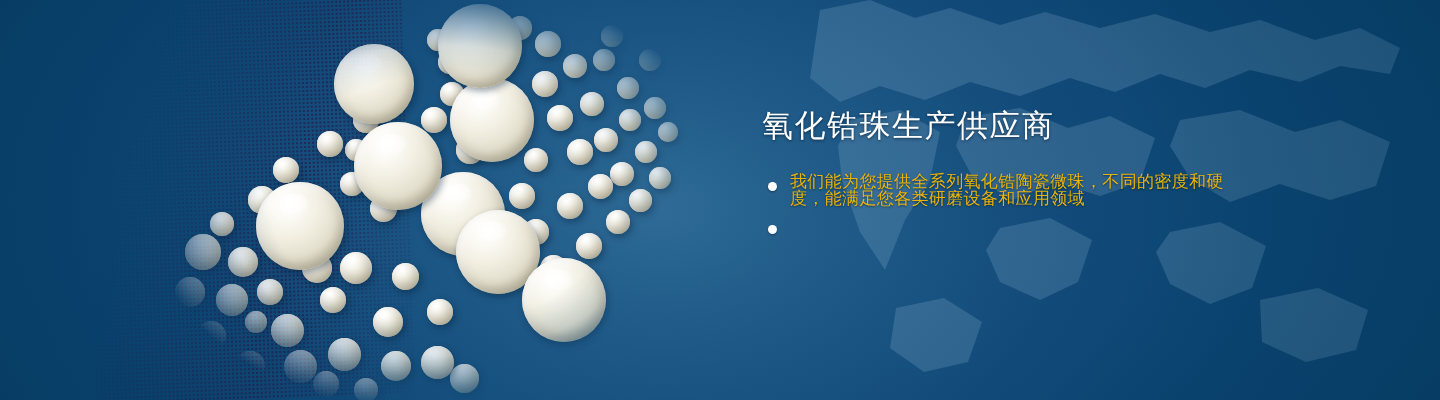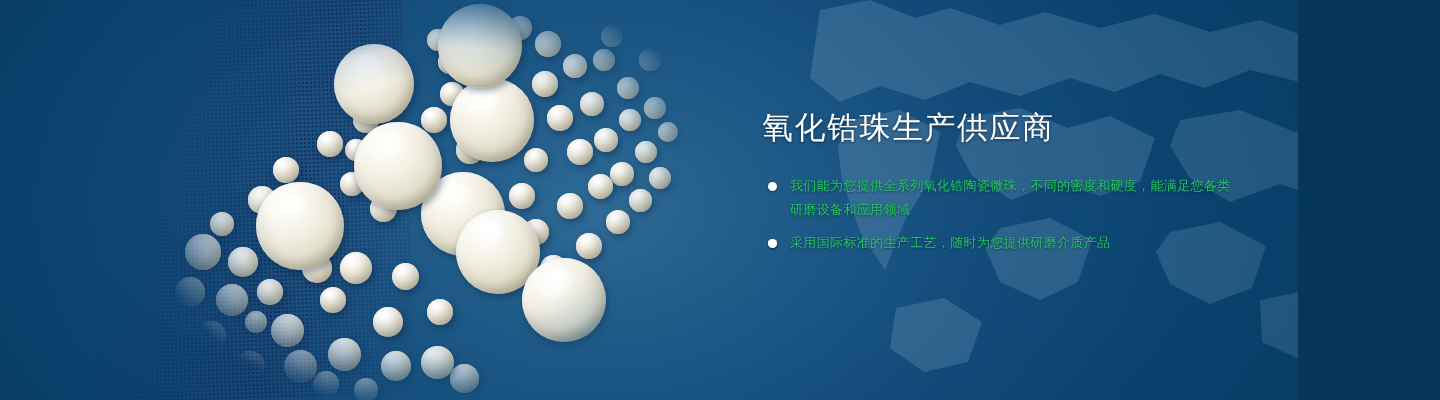--- a/index.html
+++ b/index.html
@@ -1,18 +1,18 @@
 <!DOCTYPE html>
 <html><head>
 <meta charset="utf-8">
 <style>
   html,body{margin:0;padding:0;background:#06365c;}
   .banner{
-    position:relative;width:1298px;height:400px;overflow:hidden;
-    font-family:Liberation Serif, serif;
+    position:relative;width:1440px;height:400px;overflow:hidden;
+    font-family:Liberation Mono, monospace;
     background:#0a4572;
   }
 
   
   .bg-base{
     position:absolute;inset:0;
     background:
       radial-gradient(ellipse 760px 520px at 46% 52%, #2f6b96 0%, #1d5886 28%, #114a78 55%, #0a4572 78%, #084470 100%),
       linear-gradient(160deg,#0b4876 0%, #0a4572 45%, #073f6b 100%);
   }
@@ -65,21 +65,21 @@
   .content{position:absolute;left:762px;top:108px;width:470px;}
   .title{
     color:#ffffff;font-size:31px;line-height:40px;font-weight:400;
     letter-spacing:1.5px;margin:0 0 26px 0;
     text-shadow:0 1px 3px rgba(2,22,42,.65);
     white-space:nowrap;
   }
   .bullets{list-style:none;margin:0;padding:0;}
   .bullet{
     position:relative;padding-left:28px;margin-bottom:9px;
-    color:#22c55e;font-size:13px;line-height:24px;letter-spacing:.35px;
+    color:#eab308;font-size:17px;line-height:17px;letter-spacing:.35px;
     text-shadow:0 1px 2px rgba(2,22,42,.6);
   }
   .bullet .dot{
     position:absolute;left:6px;top:8px;width:9px;height:9px;border-radius:50%;
     background:#ffffff;box-shadow:0 1px 2px rgba(2,22,42,.5);
   }
 </style>
 </head>
 <body>
 
@@ -182,20 +182,16 @@
   <div class="content">
     <h1 class="title">氧化锆珠生产供应商</h1>
     <ul class="bullets">
       <li class="bullet">
         <span class="dot"></span>
         <span>我们能为您提供全系列氧化锆陶瓷微珠，不同的密度和硬度，能满足您各类研磨设备和应用领域</span>
       </li>
       <li class="bullet">
         <span class="dot"></span>
       </li>
-      <li class="bullet">
-        <span class="dot"></span>
-        <span>采用国际标准的生产工艺，随时为您提供研磨介质产品</span>
-      </li>
     </ul>
   </div>
 
 </div>
 
 </body></html>

